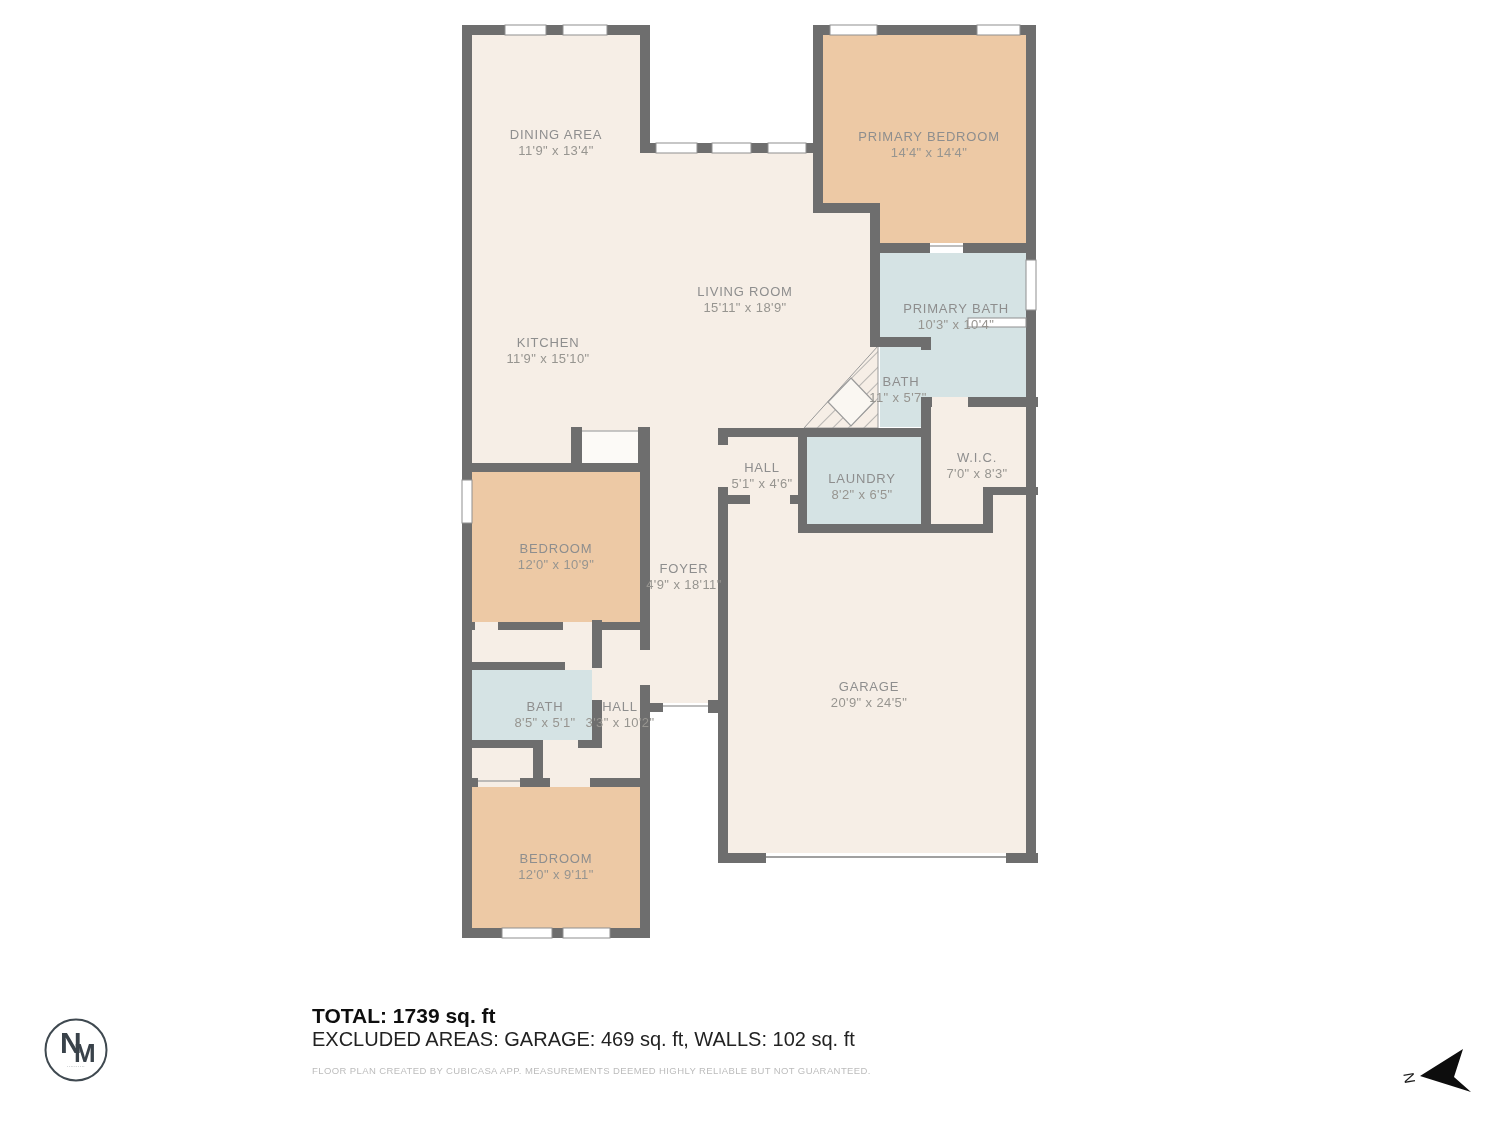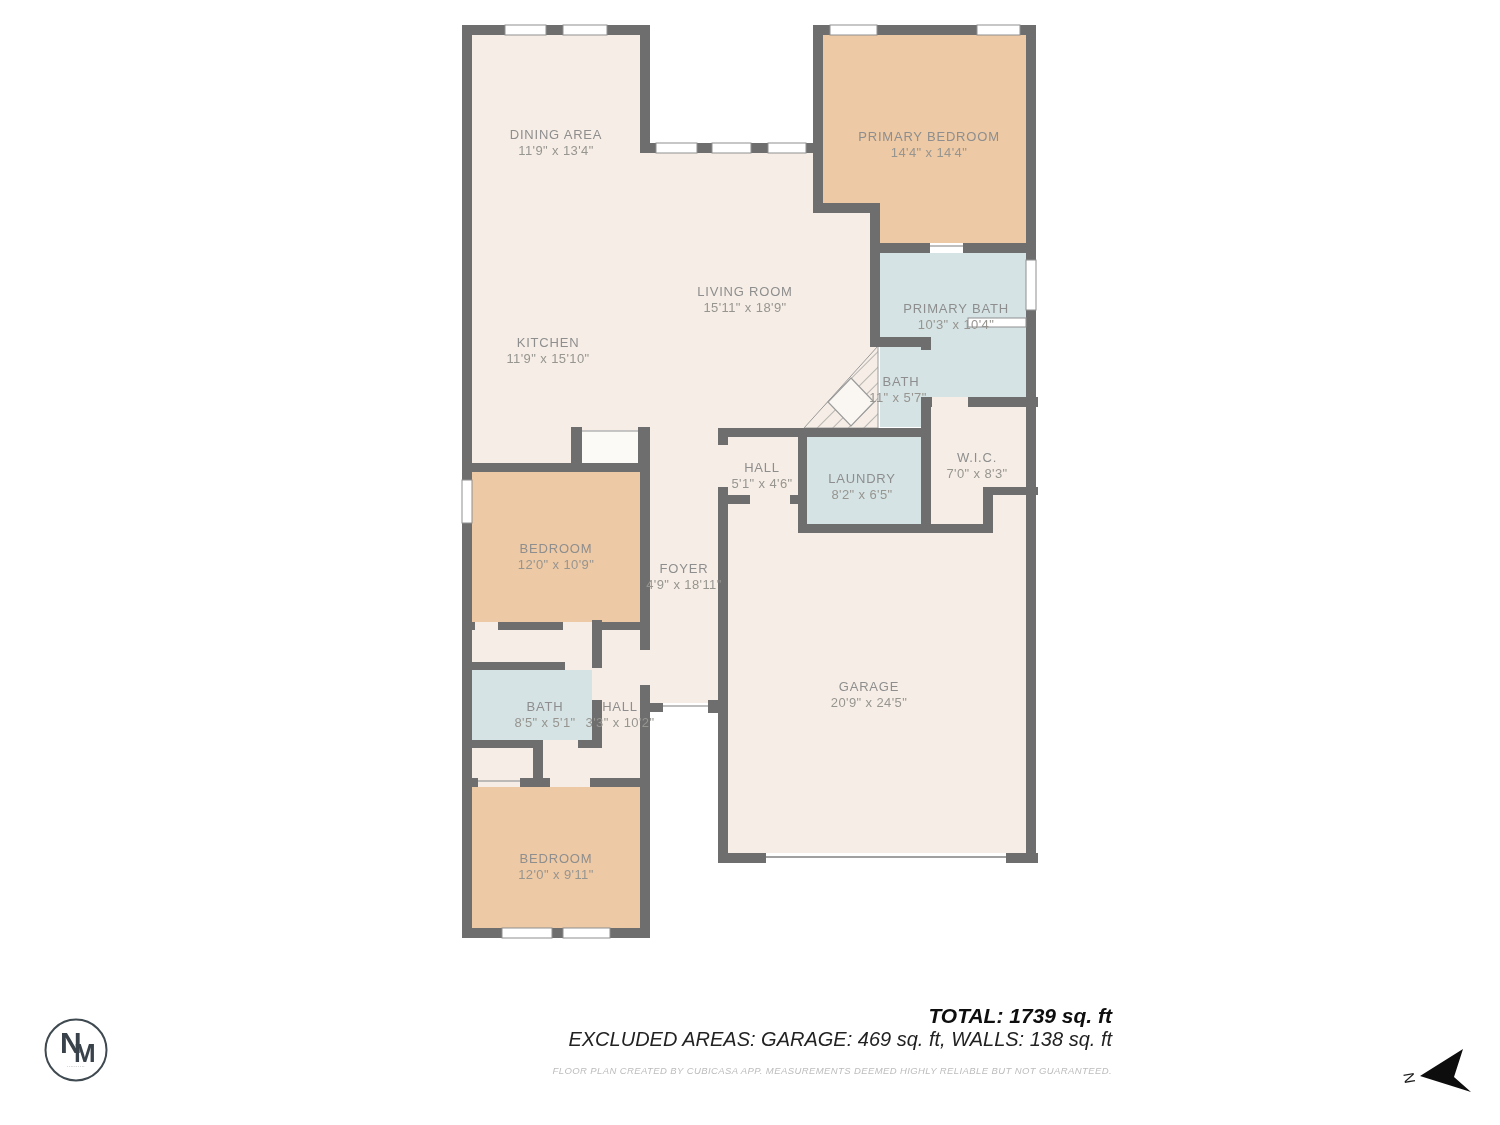--- a/index.html
+++ b/index.html
@@ -5,21 +5,21 @@
   html,body{margin:0;padding:0;}
   body{
     width:1500px;height:1125px;background:#ffffff;position:relative;overflow:hidden;
     font-family:"Liberation Sans","DejaVu Sans",sans-serif;
   }
   #plan-svg{position:absolute;left:0;top:0;}
   #plan-svg text{font-family:"Liberation Sans","DejaVu Sans",sans-serif;}
   .room-name{font-size:13px;fill:#8e8e8e;letter-spacing:0.8px;text-anchor:middle;}
   .room-dims{font-size:13px;fill:#979590;letter-spacing:0.4px;text-anchor:middle;}
   .footer{
-    position:absolute;left:312px;top:1004px;width:800px;text-align:right;color:#1c1c1c;font-style:italic;
+    position:absolute;left:312px;top:1004px;width:800px;text-align:left;color:#1c1c1c;
   }
   .footer .total{font-size:21px;font-weight:bold;color:#0e0e0e;line-height:24px;}
   .footer .floor{font-size:20px;color:#222;line-height:23px;}
   .footer .excluded{font-size:20px;color:#222;line-height:23px;}
   .footer .disclaimer{font-size:9.5px;color:#bcbcbc;letter-spacing:0.4px;margin-top:14px;}
 </style>
 </head>
 <body>
 
 <svg id="plan-svg" width="1500" height="1125" viewBox="0 0 1500 1125">
@@ -174,15 +174,15 @@
   <g>
     <polygon points="1420,1076 1463,1049 1454,1077 1471,1092" fill="#0d0d0d"></polygon>
     <g transform="translate(1409,1078) rotate(80)">
       <text x="0" y="5" font-size="15" fill="#1a1a1a" text-anchor="middle">N</text>
     </g>
   </g>
 </svg>
 
 <div class="footer">
   <div class="total">TOTAL: 1739 sq. ft</div>
-  <div class="excluded">EXCLUDED AREAS: GARAGE: 469 sq. ft, WALLS: 138 sq. ft</div>
+  <div class="excluded">EXCLUDED AREAS: GARAGE: 469 sq. ft, WALLS: 102 sq. ft</div>
   <div class="disclaimer">FLOOR PLAN CREATED BY CUBICASA APP. MEASUREMENTS DEEMED HIGHLY RELIABLE BUT NOT GUARANTEED.</div>
 </div>
 
 </body></html>

